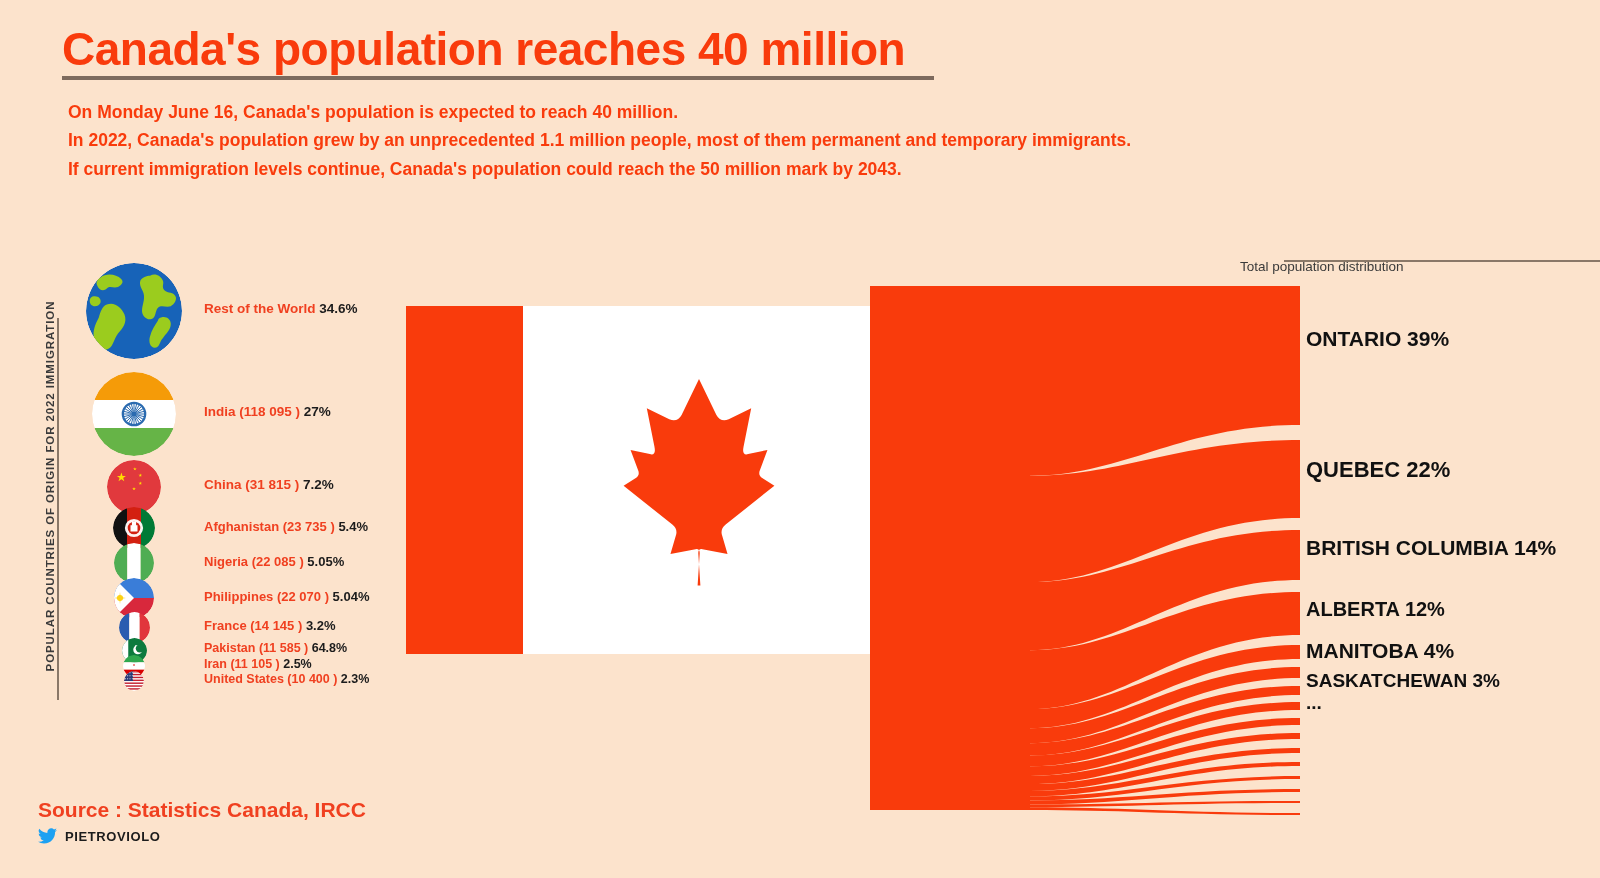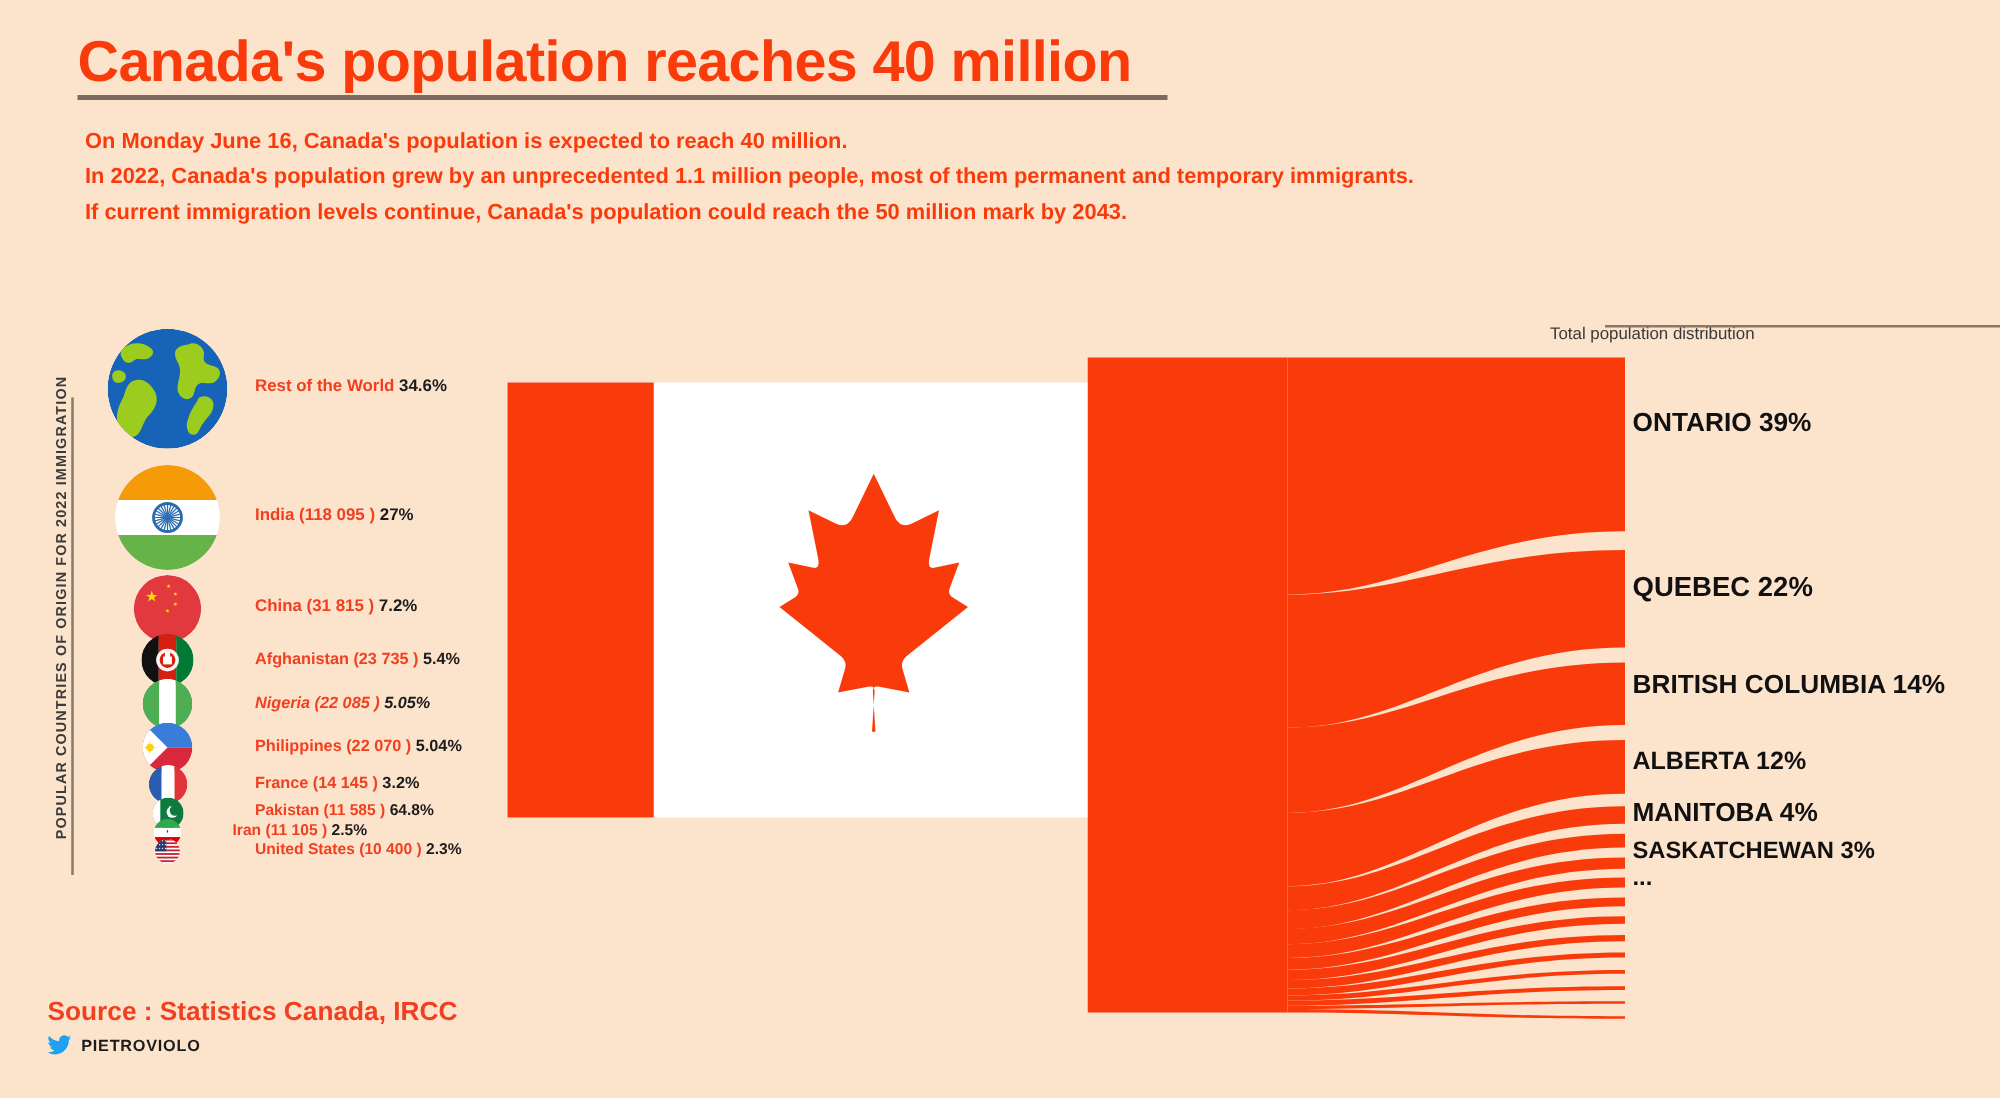--- a/index.html
+++ b/index.html
@@ -199,21 +199,21 @@
             <clipPath id="c_flag-nigeria-icon_40">
               <circle cx="30" cy="30" r="30"></circle>
             </clipPath>
           </defs>
           <g clip-path="url(#c_flag-nigeria-icon_40)">
             <rect width="20" height="60" fill="#4FAD53"></rect>
             <rect x="20" width="20" height="60" fill="#fff"></rect>
             <rect x="40" width="20" height="60" fill="#4FAD53"></rect>
           </g>
         </svg></div>
-      <div class="flagrow-label" style="left: 204px; top: 553.64px; font-size: 13px; font-style: italic;"><span>Nigeria (22 085 )</span><span class="pct"> 5.05%</span></div>
+      <div class="flagrow-label" style="left: 204px; top: 553.64px; font-size: 13px;"><span>Nigeria (22 085 )</span><span class="pct"> 5.05%</span></div>
       <div class="flag" style="left: 114px; top: 578px; width: 40px; height: 40px;"><svg width="40" height="40" viewBox="0 0 60 60">
           <defs>
             <clipPath id="c_flag-philippines-icon_40">
               <circle cx="30" cy="30" r="30"></circle>
             </clipPath>
           </defs>
           <g clip-path="url(#c_flag-philippines-icon_40)">
             <rect width="60" height="30" fill="#3A7DD8"></rect>
             <rect y="30" width="60" height="30" fill="#D8283C"></rect>
       <polygon fill="#fff" points="0,0 30,30 0,60"></polygon>
@@ -261,21 +261,21 @@
               <circle cx="30" cy="30" r="30"></circle>
             </clipPath>
           </defs>
           <g clip-path="url(#c_flag-iran-icon_22)">
             <rect width="60" height="20" fill="#2FA84F"></rect>
             <rect y="20" width="60" height="20" fill="#fff"></rect>
             <rect y="40" width="60" height="20" fill="#DA0000"></rect>
       <path fill="#DA0000" d="M30 24c2 2 2 5 0 7-2-2-2-5 0-7z"></path>
           </g>
         </svg></div>
-      <div class="flagrow-label" style="left: 186px; top: 657px; font-size: 12.5px;"><span>Iran (11 105 )</span><span class="pct"> 2.5%</span></div>
+      <div class="flagrow-label" style="left: 204px; top: 657px; font-size: 12.5px;"><span>Iran (11 105 )</span><span class="pct"> 2.5%</span></div>
       <div class="flag" style="left: 124px; top: 671px; width: 20px; height: 20px;"><svg width="20" height="20" viewBox="0 0 60 60">
           <defs>
             <clipPath id="c_flag-usa-icon_20">
               <circle cx="30" cy="30" r="30"></circle>
             </clipPath>
           </defs>
           <g clip-path="url(#c_flag-usa-icon_20)">
             <rect width="60" height="60" fill="#fff"></rect>
       <rect y="0" width="60" height="4.3" fill="#C4202F"></rect>
             <rect y="8.6" width="60" height="4.3" fill="#C4202F"></rect>

